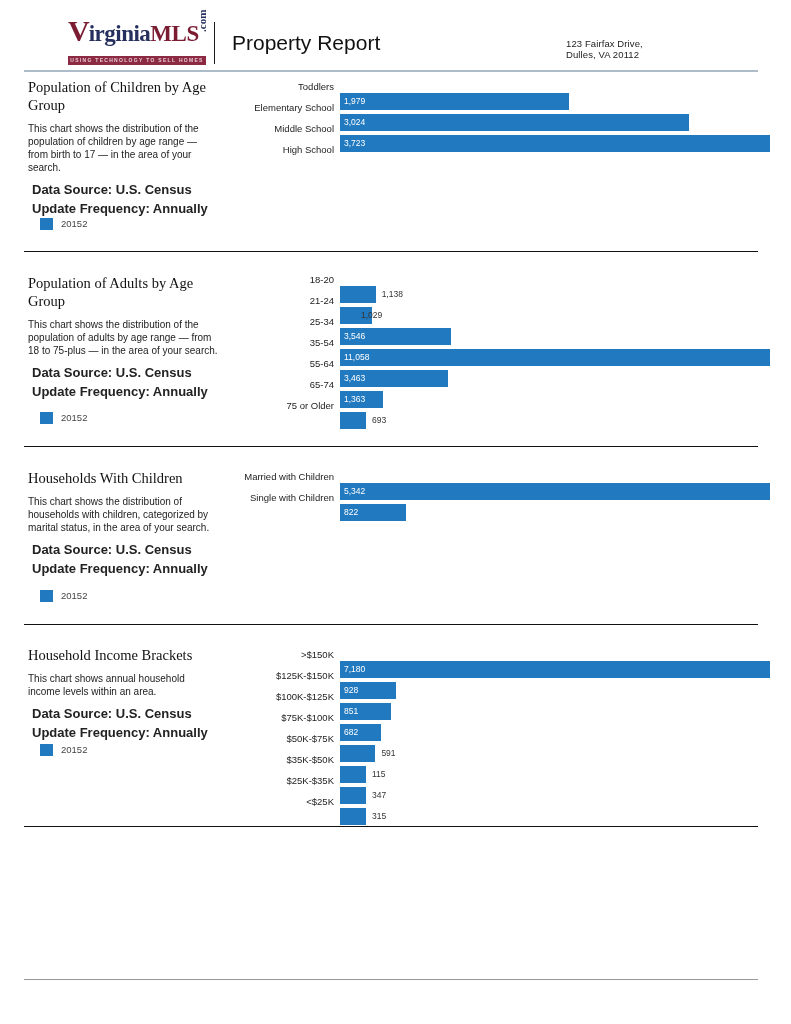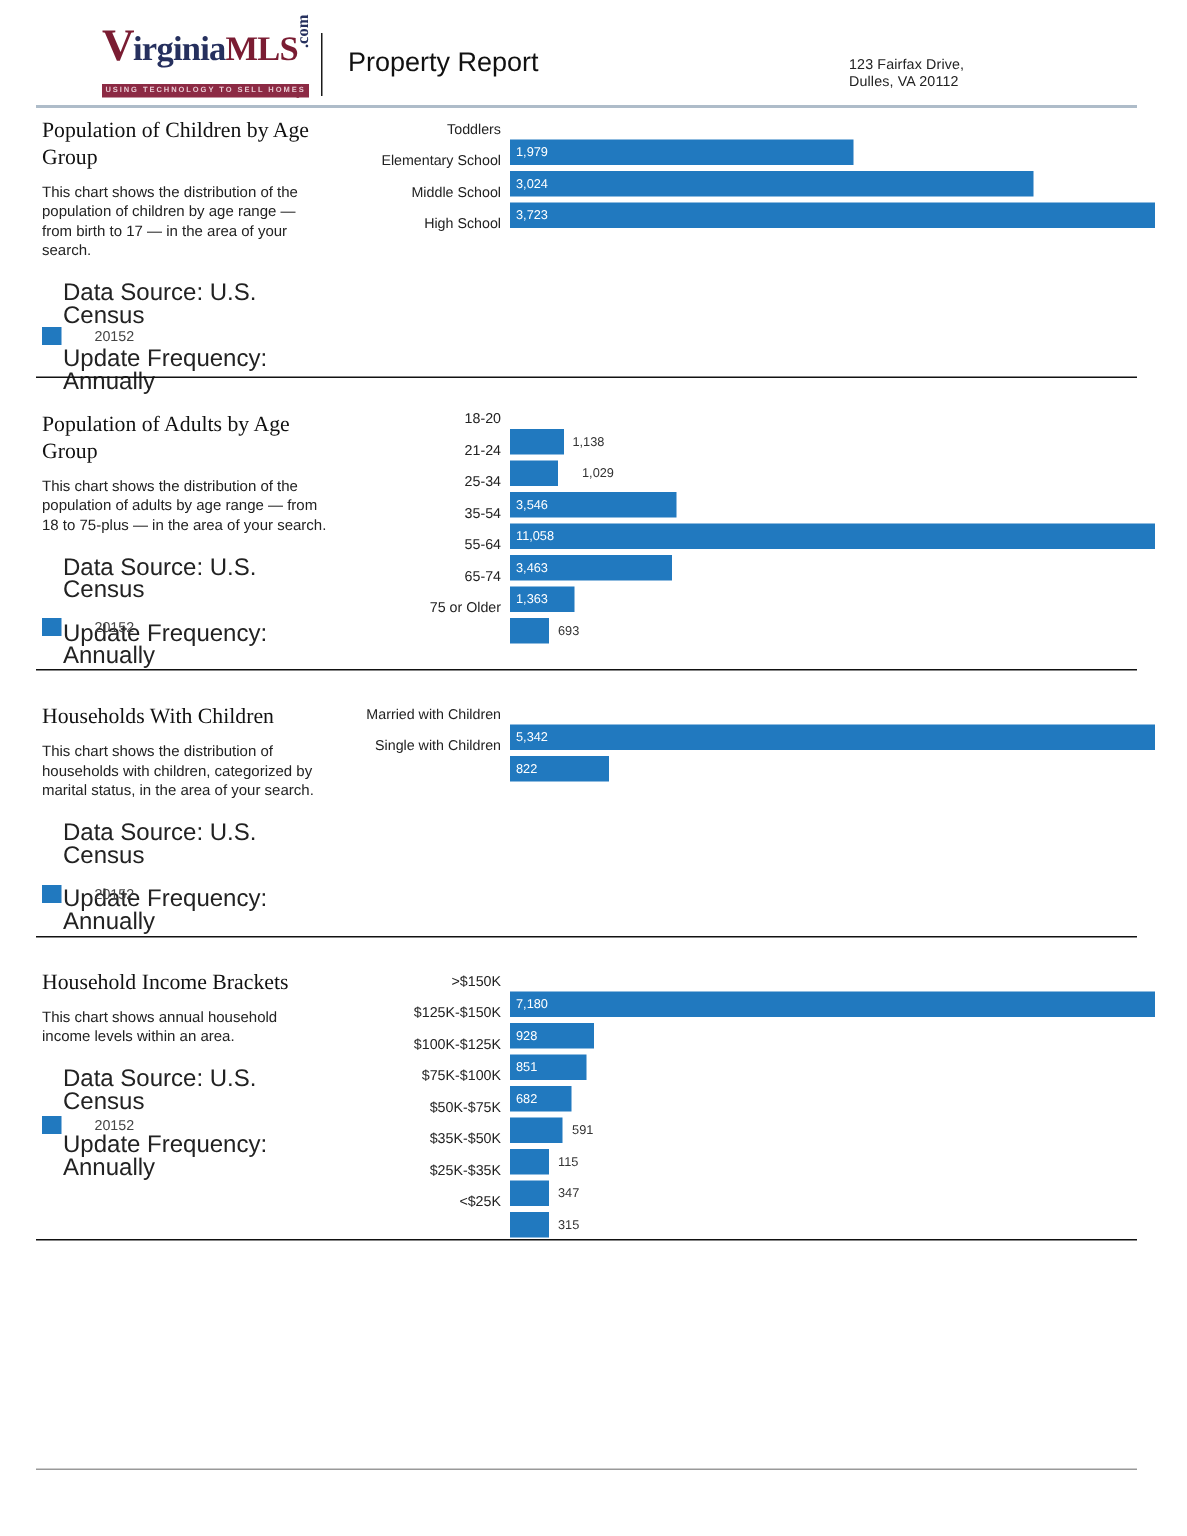--- a/index.html
+++ b/index.html
@@ -107,21 +107,21 @@
     left: 214px;
     top: 22px;
     width: 1px;
     height: 42px;
     background: #1a1a1a;
   }
   .report-title {
     position: absolute;
     left: 232px;
     top: 31px;
-    font-size: 18px;
+    font-size: 21px;
     color: #111111;
     font-family: "Liberation Sans", sans-serif;
     letter-spacing: 0px;
   }
   .header-address {
     position: absolute;
     left: 566px;
     top: 38px;
     font-size: 9.5px;
     color: #222222;
@@ -163,31 +163,30 @@
     font-weight: normal;
   }
   .sect-desc {
     font-size: 10px;
     line-height: 13px;
     color: #222222;
     margin: 0 0 8px 0;
     width: 190px;
   }
   .sect-meta {
-    font-size: 16px;
+    font-size: 13px;
     line-height: 15px;
     color: #222222;
-    margin: 14px;
+    margin: 4px;
+    font-weight: bold;
   }
   .legend {
     position: absolute;
-    left: 28px;
+    left: 40px;
     display: flex;
-    align-items: center;
-    gap: 14px;
   }
   .legend-swatch {
     width: 13px;
     height: 12px;
     background: #2179bf;
     display: inline-block;
   }
   .legend-label {
     font-size: 9.5px;
     color: #444444;
@@ -342,21 +341,21 @@
             <div class="bar-cat">18-20</div>
             <div class="bar-track">
               <div class="bar-fill" style="width: 35.6324px; background: rgb(33, 121, 191);"></div>
               <div class="bar-value-out" style="left: 41.6324px;">1,138</div>
             </div>
           </div>
           <div class="bar-row">
             <div class="bar-cat">21-24</div>
             <div class="bar-track">
               <div class="bar-fill" style="width: 32.2195px; background: rgb(33, 121, 191);"></div>
-              <div class="bar-value-out" style="left: 48px;">1,029</div>
+              <div class="bar-value-out" style="left: 21px;">1,029</div>
             </div>
           </div>
           <div class="bar-row">
             <div class="bar-cat">25-34</div>
             <div class="bar-track">
               <div class="bar-fill" style="width: 111.03px; background: rgb(33, 121, 191);"></div>
               <div class="bar-value-in">3,546</div>
             </div>
           </div>
           <div class="bar-row">

